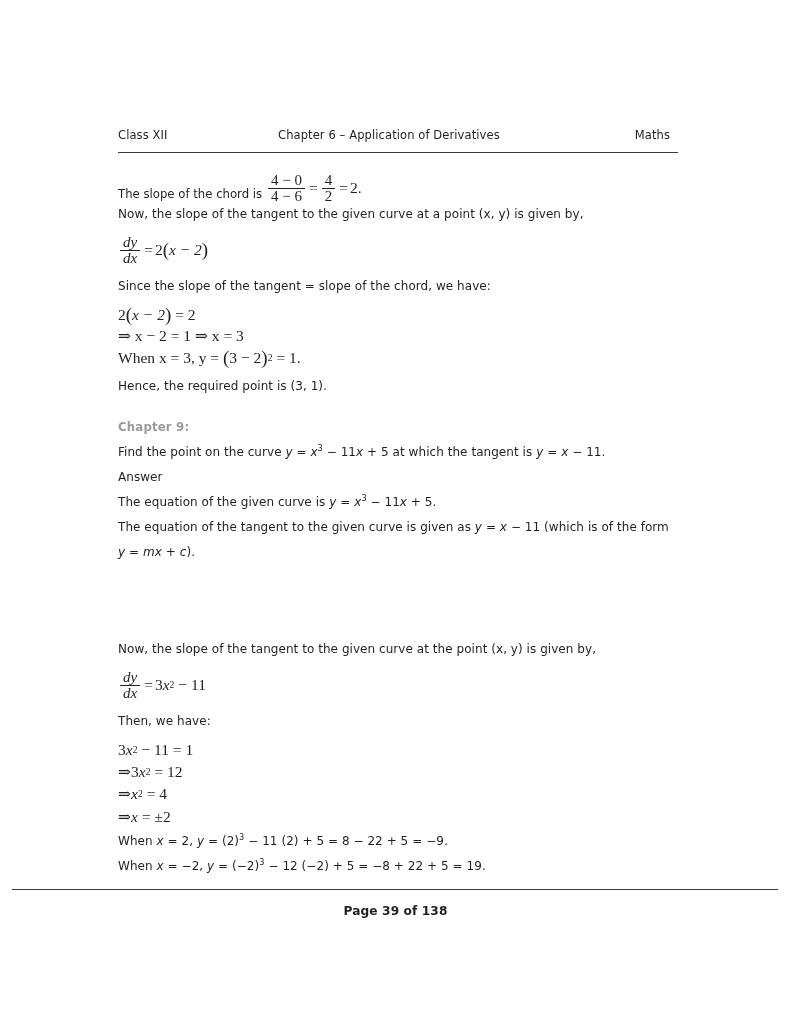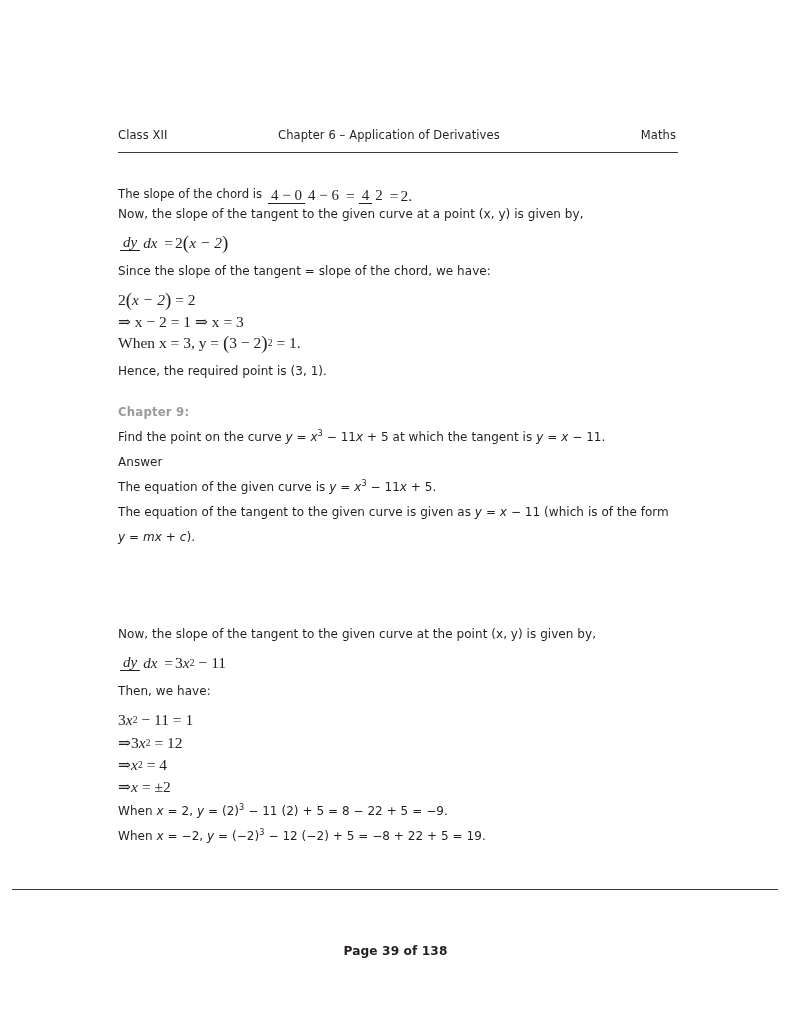--- a/index.html
+++ b/index.html
@@ -43,21 +43,21 @@
   .hdr-center {
     position: absolute;
     left: 160px;
     top: 0;
     font-size: 11.5px;
     white-space: nowrap;
     letter-spacing: 0.1px;
   }
   .hdr-right {
     position: absolute;
-    right: 2px;
+    right: 8px;
     top: 0;
     font-size: 11.5px;
     white-space: nowrap;
     letter-spacing: 0.1px;
     padding-left: 15px;
   }
 
   
   .body-area {
     position: absolute;
@@ -97,21 +97,21 @@
     white-space: nowrap;
     display: flex;
     align-items: center;
   }
   .math i { font-style: italic; }
   .math .op { margin: 0 2px; }
 
   
   .frac {
     display: inline-flex;
-    flex-direction: row;
+    flex-direction: column;
     align-items: center;
     justify-content: center;
     vertical-align: middle;
     margin: 0 2px;
     line-height: 1.0;
   }
   .frac > .num {
     padding: 0 3px 0px 3px;
     border-bottom: 1.1px solid #231f20;
     font-size: 15px;
@@ -163,21 +163,21 @@
     position: absolute;
     left: 12px;
     top: 889px;
     width: 766px;
     height: 0;
     border-top: 1.6px solid #3a3a3a;
   }
   .footer-text {
     position: absolute;
     left: 0;
-    top: 944px;
+    top: 904px;
     width: 791px;
     text-align: center;
     font-size: 12.2px;
     font-weight: bold;
     color: #231f20;
     letter-spacing: 0.1px;
   }
 </style>
 </head>
 <body>

